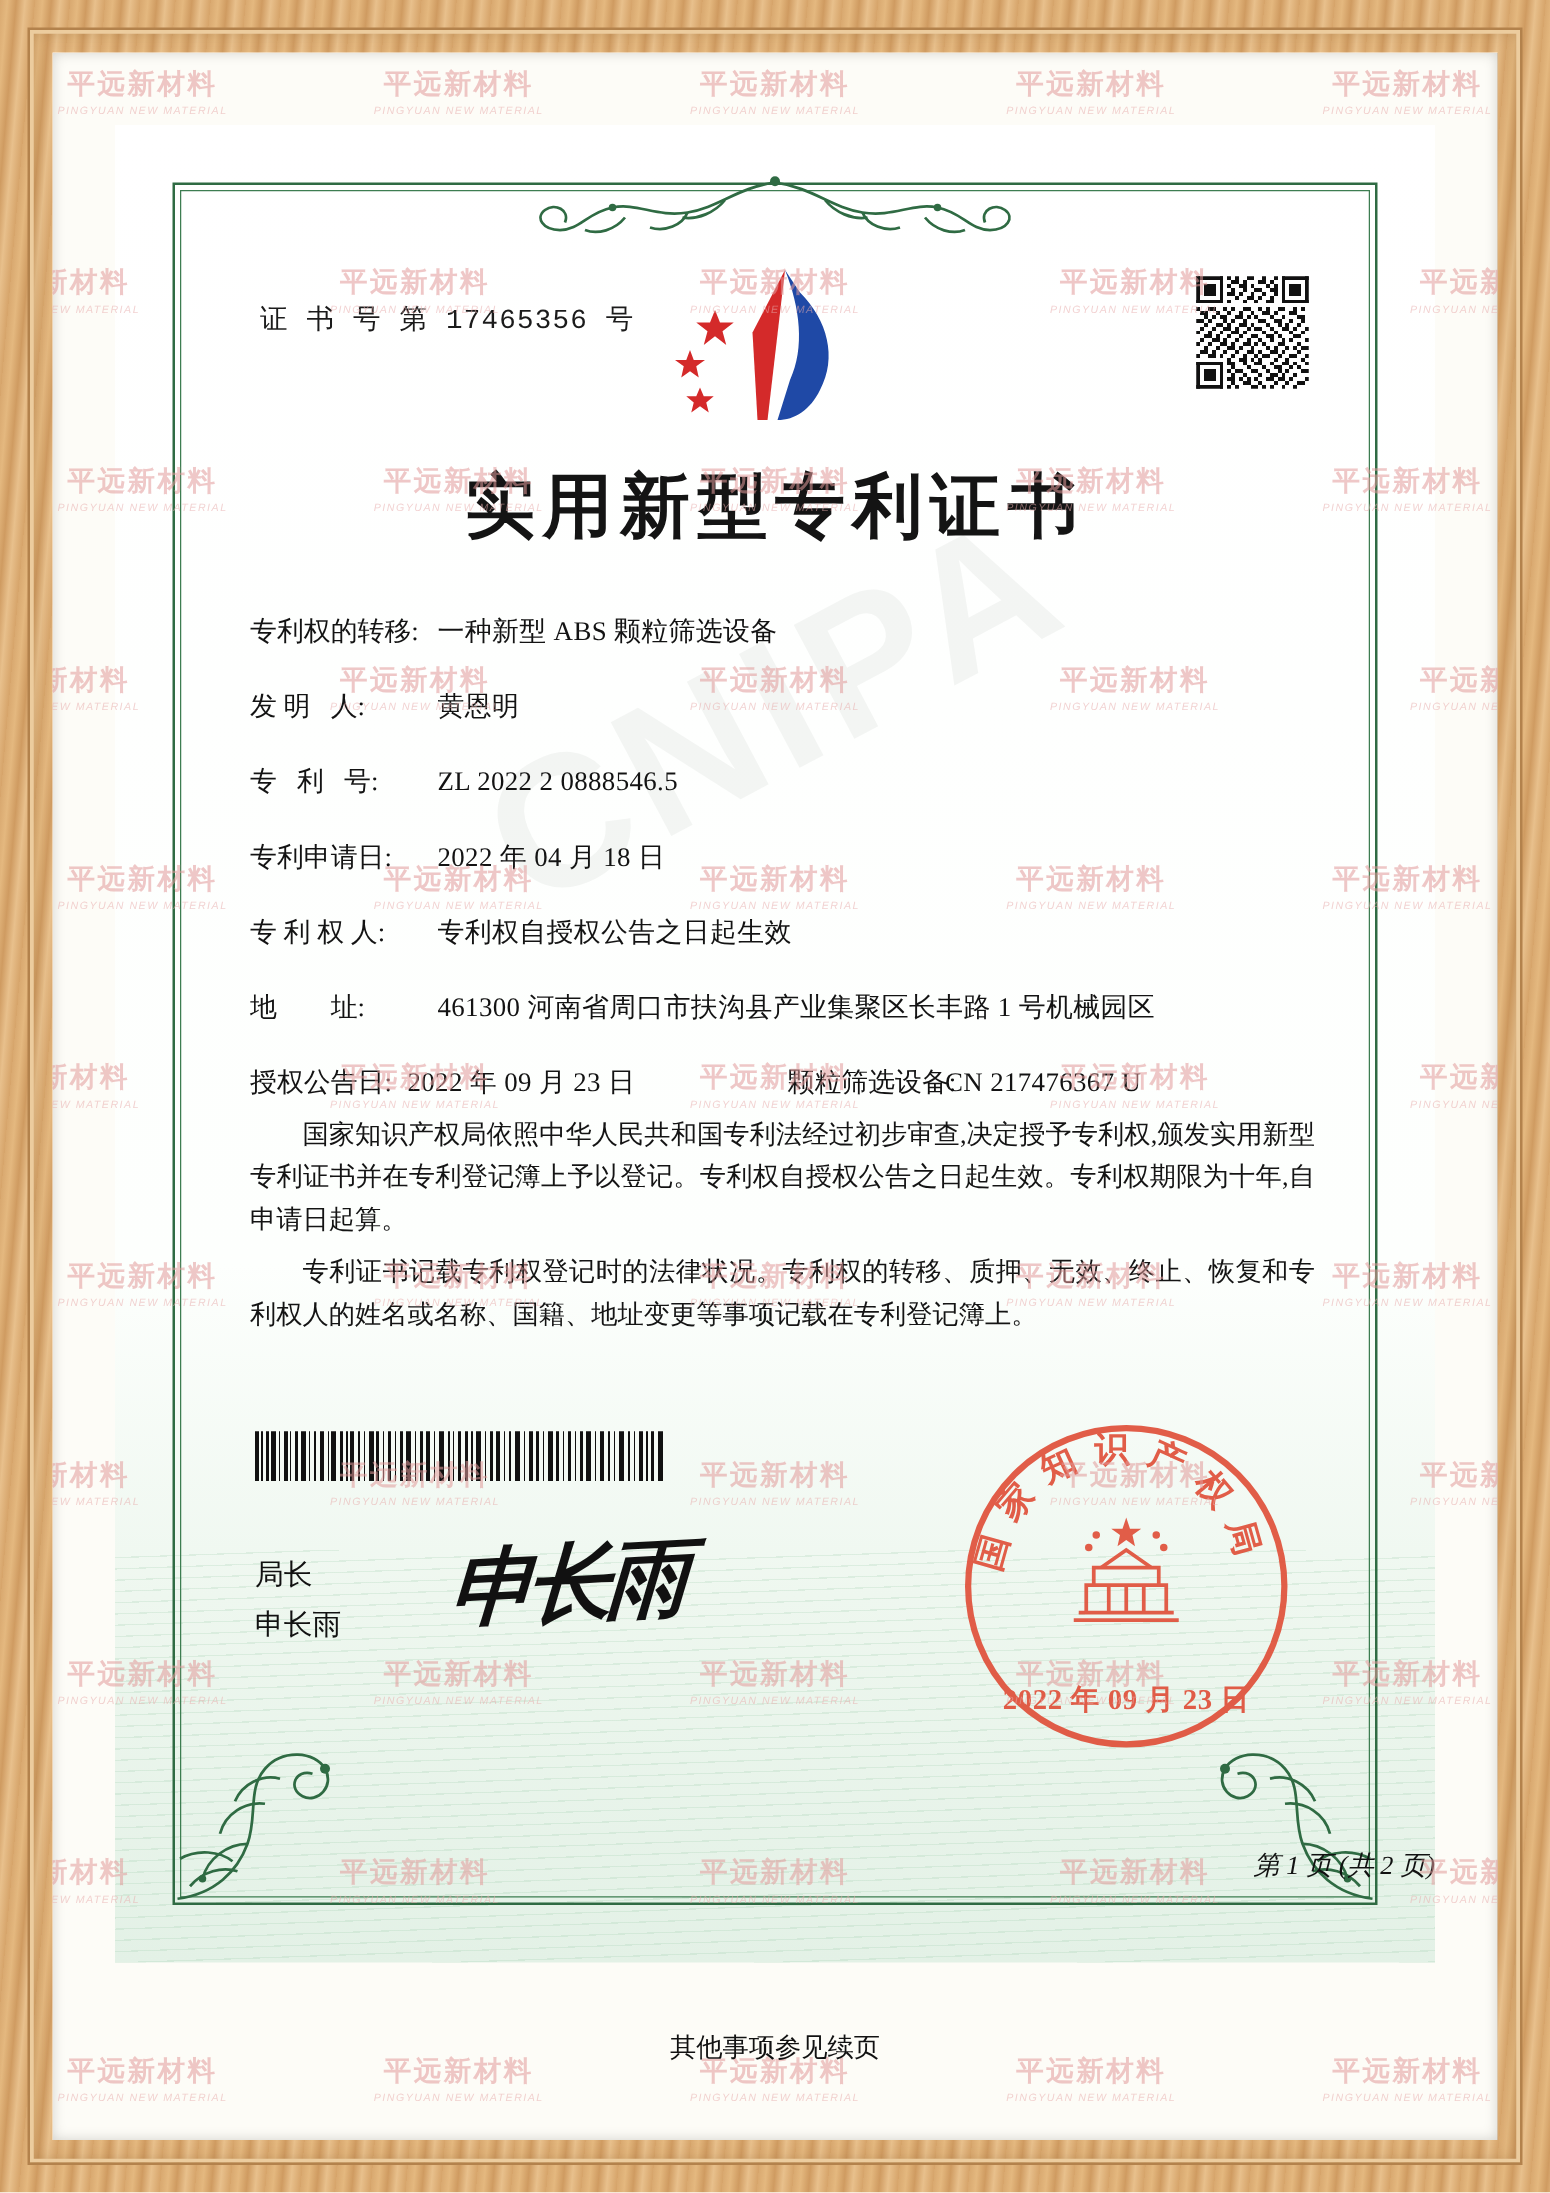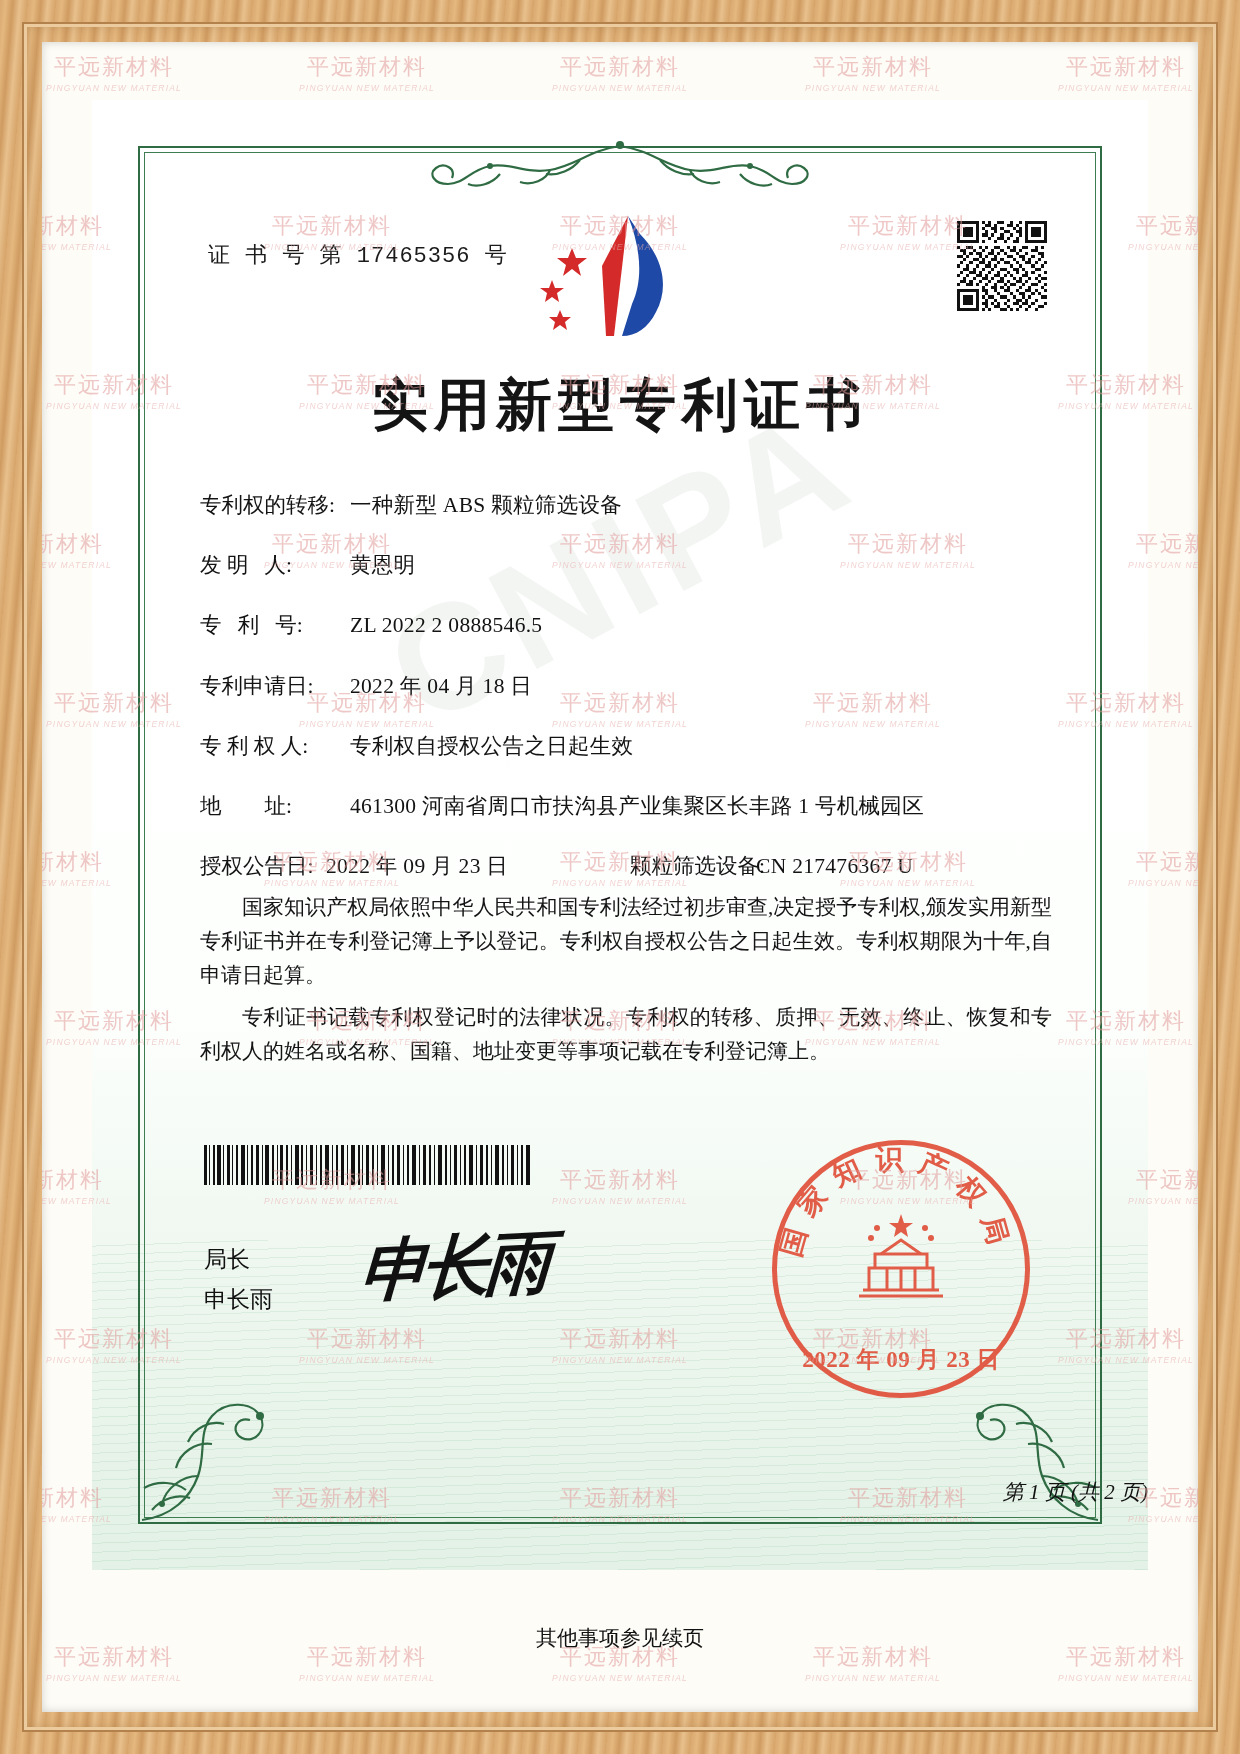--- a/index.html
+++ b/index.html
@@ -57,21 +57,21 @@
   }
   .wm {
     text-align: center;
     color: #e8a6a6;
     opacity: .55;
     font-family: "Liberation Sans", sans-serif;
     white-space: nowrap;
   }
   .wm .wm-cn {
     font-size: 22px;
-    font-weight: normal;
+    font-weight: bold;
     letter-spacing: 2px;
     color: #e29b9b;
   }
   .wm .wm-en {
     font-size: 8.5px;
     letter-spacing: 1.2px;
     color: #e8adad;
     margin-top: 1px;
     font-style: italic;
   }

